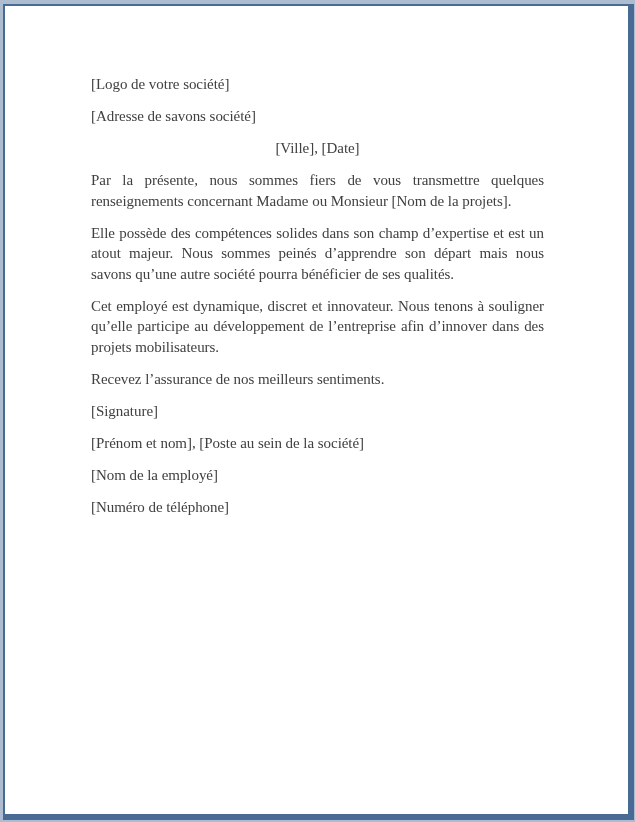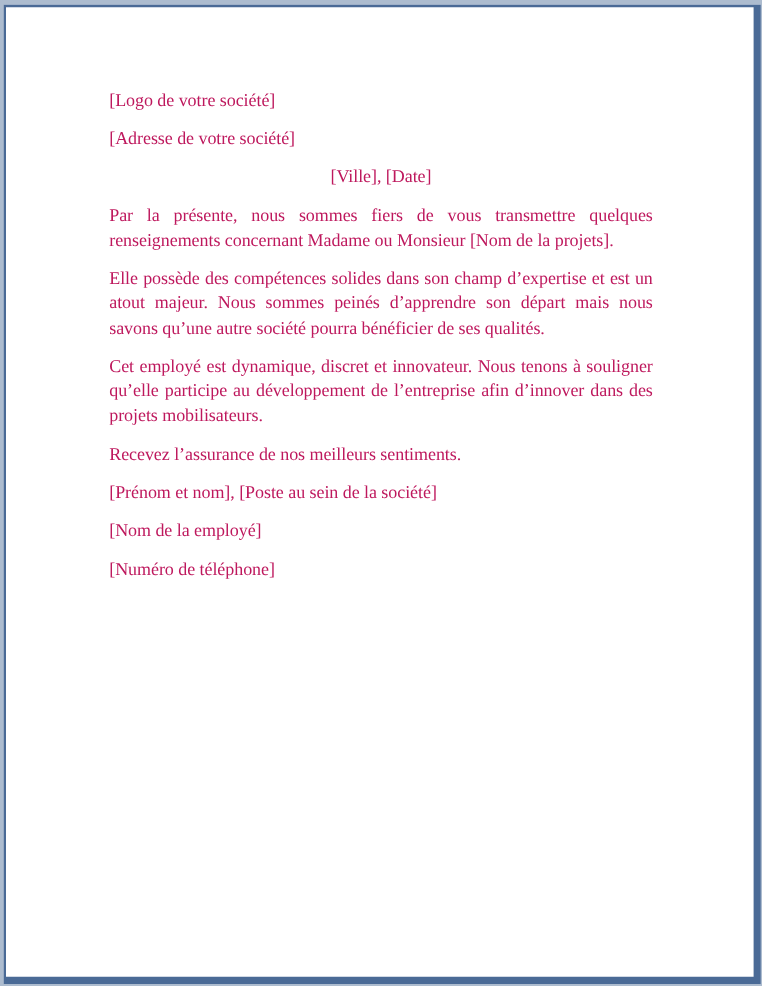--- a/index.html
+++ b/index.html
@@ -27,54 +27,55 @@
     background: #ffffff;
     border-style: solid;
     border-color: #4a6a96;
     border-width: 2px 6px 6px 2px;
   }
   .content {
     box-sizing: border-box;
     width: 100%;
     height: 100%;
     padding: 68px 84px 0 86px;
-    color: #be185d;
+    color: #404040;
   }
   .content p {
     margin: 0 0 11.5px 0;
     font-size: 15px;
     line-height: 20.5px;
     letter-spacing: -0.05px;
   }
   .just  { text-align: justify; }
   .right { text-align: center; }
 </style>
 </head>
 <body>
 
 <div class="outer">
   <div class="page">
     <div class="content">
 
       <p>[Logo de votre société]</p>
 
-      <p>[Adresse de votre société]</p>
+      <p>[Adresse de savons société]</p>
 
       <p class="right">[Ville], [Date]</p>
 
 
       <p class="just">Par la présente, nous sommes fiers de vous transmettre quelques renseignements concernant Madame ou Monsieur [Nom de la projets].</p>
 
       <p class="just">Elle possède des compétences solides dans son champ d’expertise et est un atout majeur. Nous sommes peinés d’apprendre son départ mais nous savons qu’une autre société pourra bénéficier de ses qualités.</p>
 
       <p class="just">Cet employé est dynamique, discret et innovateur. Nous tenons à souligner qu’elle participe au développement de l’entreprise afin d’innover dans des projets mobilisateurs.</p>
 
 
       <p>Recevez l’assurance de nos meilleurs sentiments.</p>
 
+      <p>[Signature]</p>
 
       <p>[Prénom et nom], [Poste au sein de la société]</p>
 
       <p>[Nom de la employé]</p>
 
       <p>[Numéro de téléphone]</p>
 
     </div>
   </div>
 </div>

